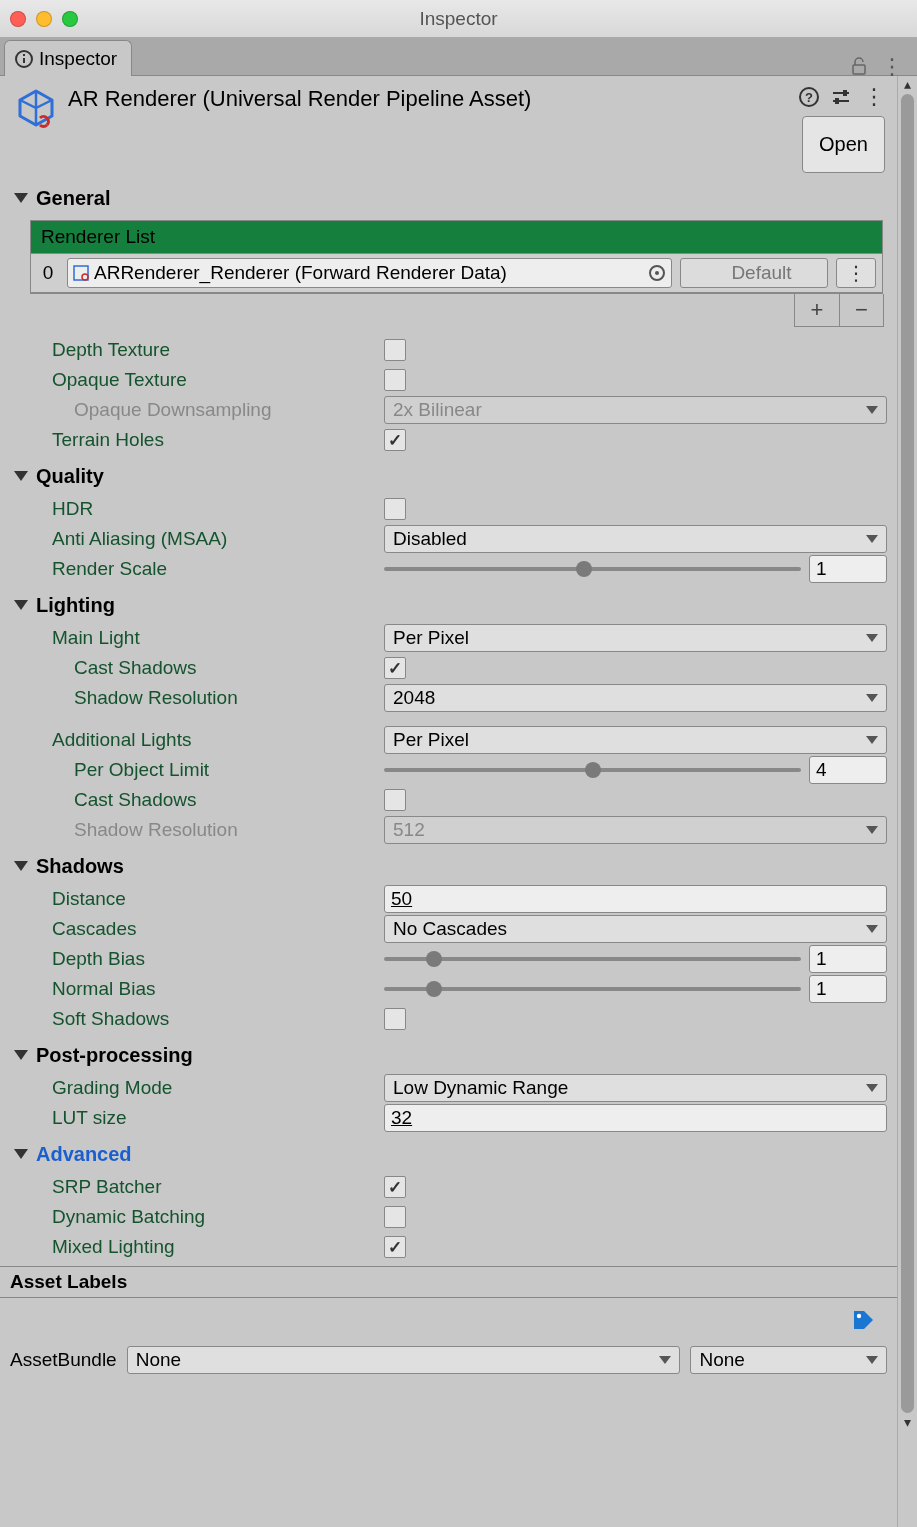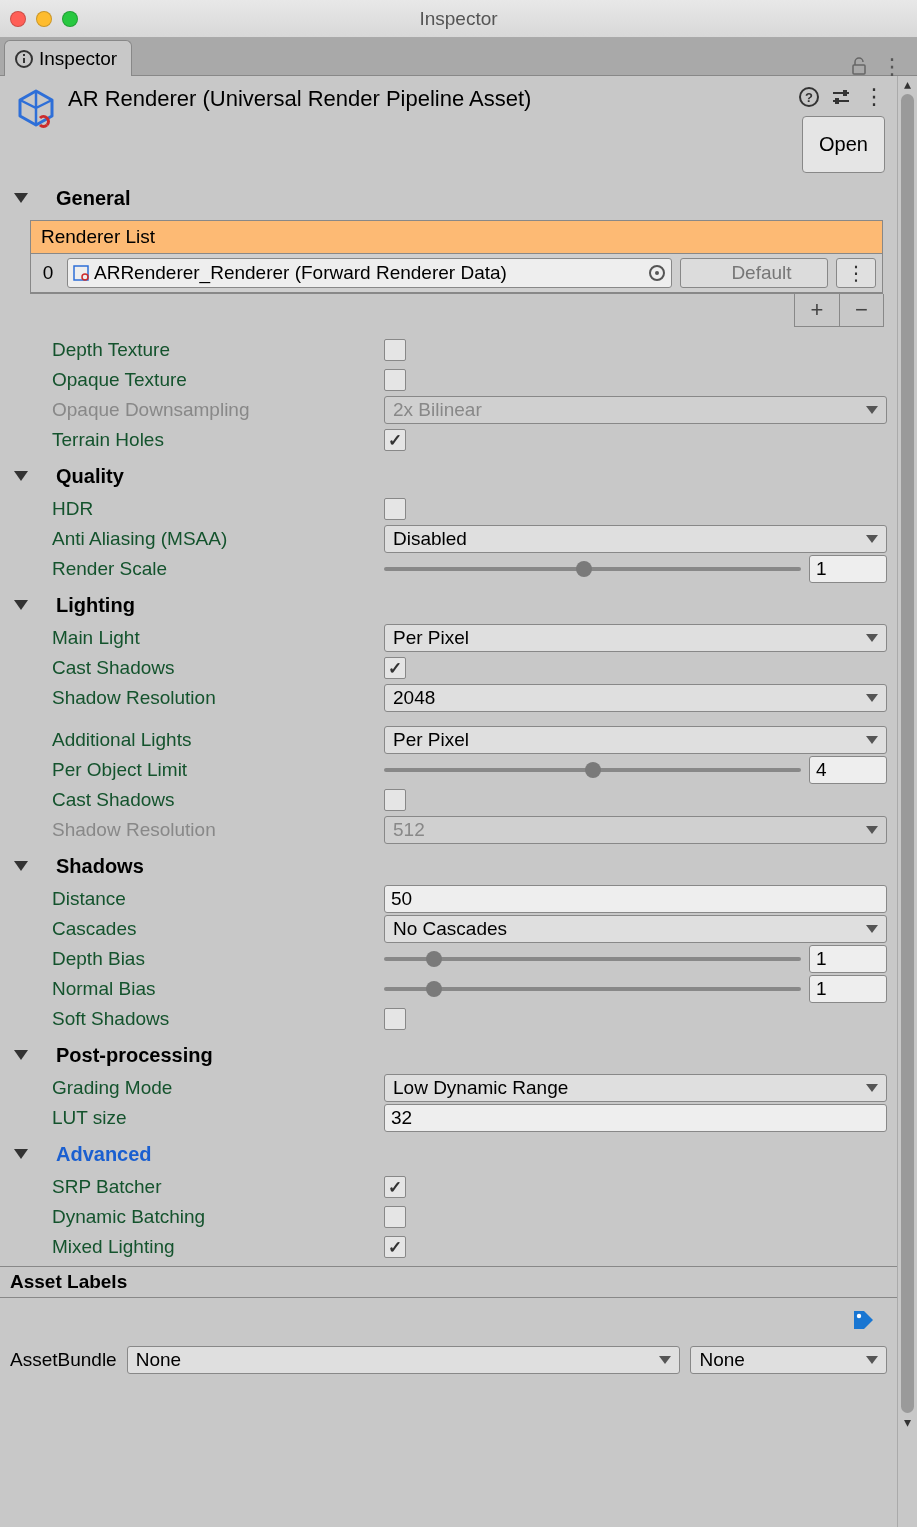--- a/index.html
+++ b/index.html
@@ -25,47 +25,47 @@
 .scroll-down { bottom:95px; }
 .scroll-thumb { position:absolute; left:3px; right:3px; top:18px; bottom:114px; background:#9a9a9a; border-radius:7px; }
 
 .asset-header { padding: 8px 12px 4px 14px; display:flex; align-items:flex-start; gap:10px; }
 .asset-icon { width:44px; height:44px; position:relative; margin-top:4px;}
 .asset-title { font-size:22px; flex:1; padding-top:2px; }
 .asset-header-right { display:flex; flex-direction:column; align-items:flex-end; gap:6px; }
 .asset-header-icons { display:flex; gap:12px; color:#333; align-items:center; }
 .open-btn { background:#e5e5e5; border:1px solid #888; border-radius:4px; padding:16px 16px; font-size:20px; }
 
-.section-head { display:flex; align-items:center; padding: 10px 0 6px 14px; font-weight:bold; font-size:20px;gap:20px; }
+.section-head { display:flex; align-items:center; padding: 10px 0 6px 14px; font-weight:bold; font-size:20px; }
 .foldout-tri { display:inline-block; width:0;height:0;border-left:7px solid transparent;border-right:7px solid transparent;border-top:10px solid #333; margin-right:8px; transform: translateY(-1px);}
 .section-head.highlight { color:#1a5fd0; }
 
 .row { display:flex; align-items:center; min-height:30px; padding: 1px 10px 1px 0; }
 .label { padding-left: 52px; width: 348px; font-size:19px; color:#14532d; }
-.label.indent1 { padding-left: 52px; }
+.label.indent1 { padding-left: 74px; }
 .label.disabled { color:#888; }
 .control { flex:1; display:flex; align-items:center; gap:8px;padding-left:36px; }
 
 .checkbox { width:22px; height:22px; background:#e5e5e5; border:1px solid #888; border-radius:2px; display:flex; align-items:center; justify-content:center; }
 .checkbox.checked::after { content:"✓"; font-size:17px; color:#333; font-weight:bold; }
 
 .dropdown { flex:1; height:28px; background:#dfdfdf; border:1px solid #888; border-radius:3px; display:flex; align-items:center; padding:0 8px; position:relative; font-size:19px; }
 .dropdown.disabled { color:#888; background:#d0d0d0; }
 .dropdown::after { content:""; position:absolute; right:8px; top:50%; width:0;height:0;border-left:6px solid transparent;border-right:6px solid transparent;border-top:8px solid #555; transform:translateY(-50%); }
 
 .numfield { width:78px; height:28px; background:#eee; border:1px solid #888; border-radius:3px; padding:0 6px; display:flex; align-items:center; font-size:19px; }
-.numfield.full { flex:1; width:auto; }
+.numfield.full { flex:1; width:auto;text-decoration:underline; }
 
 .slider { flex:1; height:28px; display:flex; align-items:center; position:relative; }
 .slider-track { height:4px; background:#888; border-radius:2px; flex:1; position:relative; }
 .slider-thumb { position:absolute; top:50%; width:16px; height:16px; background:#7a7a7a; border-radius:50%; transform:translate(-50%,-50%); }
 
 
 .renderer-list-box { margin: 4px 14px 0 30px; border:1px solid #888; }
-.rl-header { background:#fdba74; border-bottom:1px solid #888; padding:5px 10px; font-size:19px; }
+.rl-header { background:#15803d; border-bottom:1px solid #888; padding:5px 10px; font-size:19px; }
 .rl-row { display:flex; align-items:center; background:#cfcfcf; padding:4px 6px; gap:8px; }
 .rl-index { width:22px; text-align:center; }
 .objfield { flex:1; height:30px; background:#eee; border:1px solid #888; border-radius:3px; display:flex; align-items:center; padding:0 4px; gap:4px; position:relative; }
 .objfield .picker { position:absolute; right:6px; top:50%; transform:translateY(-50%); width:16px;height:16px;border:2px solid #555;border-radius:50%; }
 .objfield .picker::after { content:""; position:absolute; left:50%; top:50%; width:4px;height:4px;background:#555;border-radius:50%; transform:translate(-50%,-50%);}
 .rl-default { width:148px; height:30px; background:#dcdcdc; border:1px solid #888; border-radius:3px; display:flex; align-items:center; justify-content:center; color:#777;padding-left:15px; }
 .rl-menu { width:40px; height:30px; background:#e0e0e0; border:1px solid #888; border-radius:3px; display:flex; align-items:center; justify-content:center; }
 .rl-footer { display:flex; justify-content:flex-end; padding:0; border-top:1px solid #888; background:#c8c8c8;}
 .rl-footer-box { border:1px solid #888; border-top:none; display:flex; margin-right:-1px;}
 .rl-btn { width:44px; height:32px; display:flex; align-items:center; justify-content:center; font-size:22px; color:#444; border-left:1px solid #888;}

